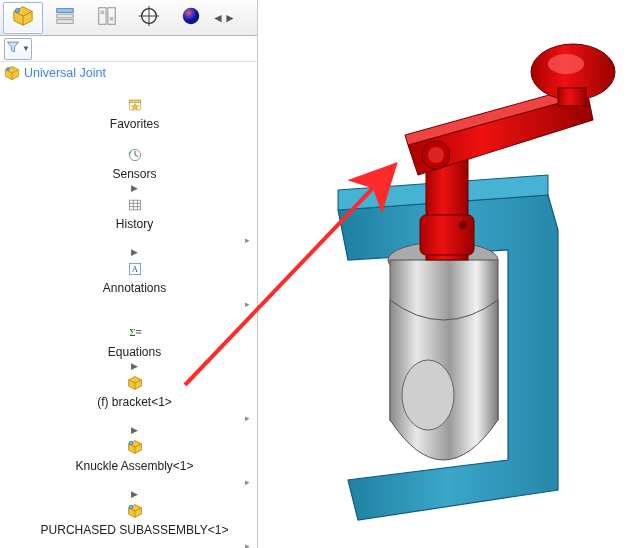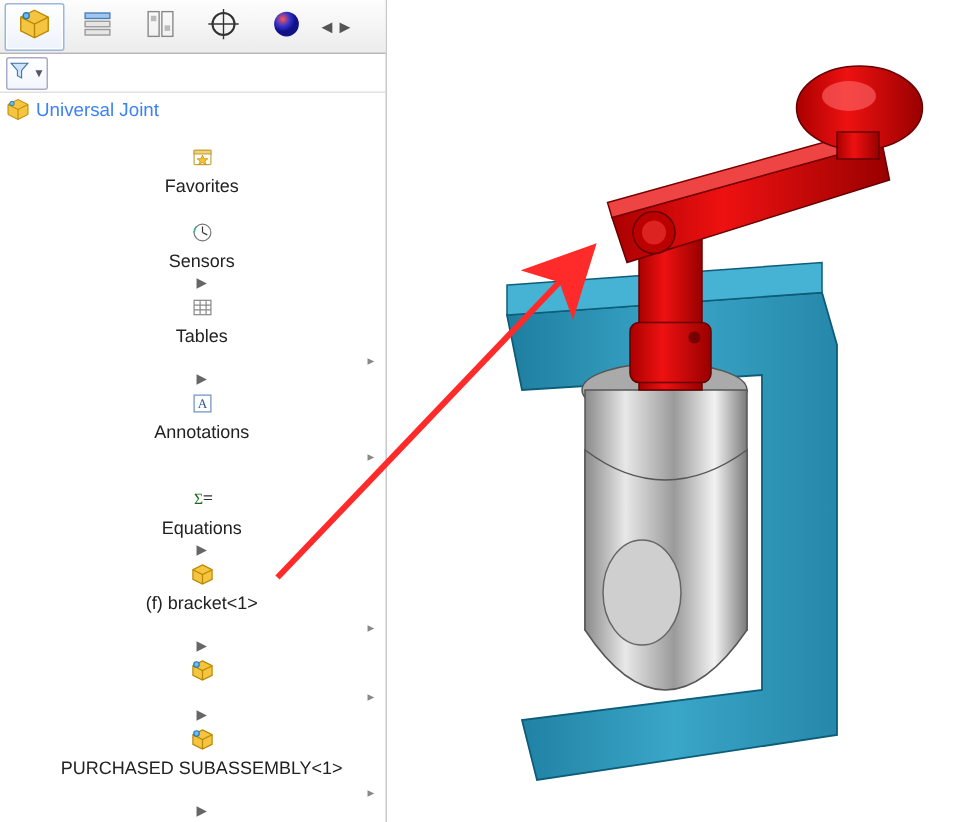--- a/index.html
+++ b/index.html
@@ -227,21 +227,21 @@
           <span class="twisty">▶</span>
           <span class="icon">
             <svg viewBox="0 0 20 20" width="16" height="16">
               <rect x="3" y="4" width="14" height="12" fill="#fff" stroke="#888"></rect>
               <line x1="3" y1="8" x2="17" y2="8" stroke="#888"></line>
               <line x1="3" y1="12" x2="17" y2="12" stroke="#888"></line>
               <line x1="8" y1="4" x2="8" y2="16" stroke="#888"></line>
               <line x1="13" y1="4" x2="13" y2="16" stroke="#888"></line>
             </svg>
           </span>
-          <span>Tables</span>
+          <span>History</span>
           <span class="end-caret">▸</span>
         </div>
         <div class="node">
           <span class="twisty">▶</span>
           <span class="icon">
             <svg viewBox="0 0 20 20" width="16" height="16">
               <rect x="3" y="3" width="14" height="14" fill="#fff" stroke="#6a8fc0"></rect>
               <text x="10" y="14" text-anchor="middle" font-size="11" fill="#2a5a9a" font-family="serif">A</text>
             </svg>
           </span>
@@ -274,20 +274,21 @@
         <div class="node">
           <span class="twisty">▶</span>
           <span class="icon">
             <svg viewBox="0 0 20 20" width="16" height="16">
               <polygon points="10,2 18,6 18,14 10,18 2,14 2,6" fill="#f5c542" stroke="#b98800"></polygon>
               <polyline points="2,6 10,10 18,6" fill="none" stroke="#b98800"></polyline>
               <line x1="10" y1="10" x2="10" y2="18" stroke="#b98800"></line>
               <circle cx="5" cy="5" r="2.3" fill="#6bbcf0" stroke="#2a7ab8"></circle>
             </svg>
           </span>
+          <span>Knuckle Assembly&lt;1&gt;</span>
           <span class="end-caret">▸</span>
         </div>
         <div class="node">
           <span class="twisty">▶</span>
           <span class="icon">
             <svg viewBox="0 0 20 20" width="16" height="16">
               <polygon points="10,2 18,6 18,14 10,18 2,14 2,6" fill="#f5c542" stroke="#b98800"></polygon>
               <polyline points="2,6 10,10 18,6" fill="none" stroke="#b98800"></polyline>
               <line x1="10" y1="10" x2="10" y2="18" stroke="#b98800"></line>
               <circle cx="5" cy="5" r="2.3" fill="#6bbcf0" stroke="#2a7ab8"></circle>

